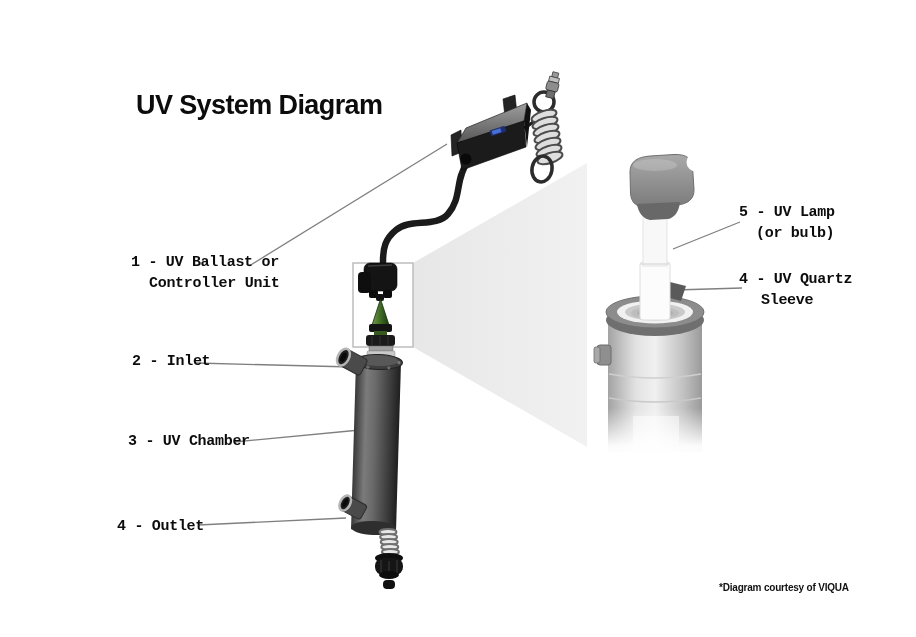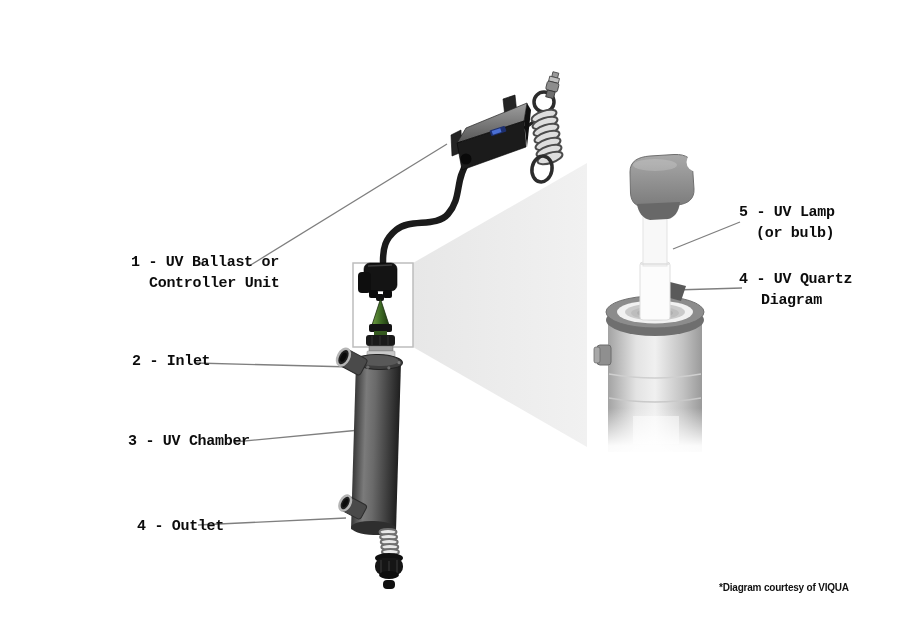--- a/index.html
+++ b/index.html
@@ -26,20 +26,21 @@
     position:absolute;left:719px;top:582px;
     font-size:10px;font-weight:700;color:#111;
     letter-spacing:-0.2px;white-space:nowrap;
   }
 </style>
 </head>
 <body>
 
 <div class="canvas">
 
+  <div class="title">UV System Diagram</div>
 
   <svg class="diagram" width="916" height="637" viewBox="0 0 916 637">
     <defs>
       <linearGradient id="gradChamber" x1="0" y1="0" x2="1" y2="0">
         <stop offset="0" stop-color="#383838"></stop>
         <stop offset="0.25" stop-color="#7b7b7b"></stop>
         <stop offset="0.45" stop-color="#6a6a6a"></stop>
         <stop offset="1" stop-color="#1f1f1f"></stop>
       </linearGradient>
       <linearGradient id="gradBigCyl" x1="0" y1="0" x2="1" y2="0">
@@ -211,27 +212,27 @@
   <div class="callout" style="left:131px;top:252px">
     <span class="l1">1 - UV Ballast or</span>
     <span class="l2" style="padding-left:18px">Controller Unit</span>
   </div>
   <div class="callout" style="left:132px;top:351px">
     <span class="l1">2 - Inlet</span>
   </div>
   <div class="callout" style="left:128px;top:431px">
     <span class="l1">3 - UV Chamber</span>
   </div>
-  <div class="callout" style="left:137px;top:516px">
+  <div class="callout" style="left:117px;top:516px">
     <span class="l1">4 - Outlet</span>
   </div>
   <div class="callout" style="left:739px;top:202px">
     <span class="l1">5 - UV Lamp</span>
     <span class="l2" style="padding-left:17px">(or bulb)</span>
   </div>
   <div class="callout" style="left:739px;top:269px">
     <span class="l1">4 - UV Quartz</span>
-    <span class="l2" style="padding-left:22px">Diagram</span>
+    <span class="l2" style="padding-left:22px">Sleeve</span>
   </div>
 
   <div class="footnote">*Diagram courtesy of VIQUA</div>
 
 </div>
 
 </body></html>

